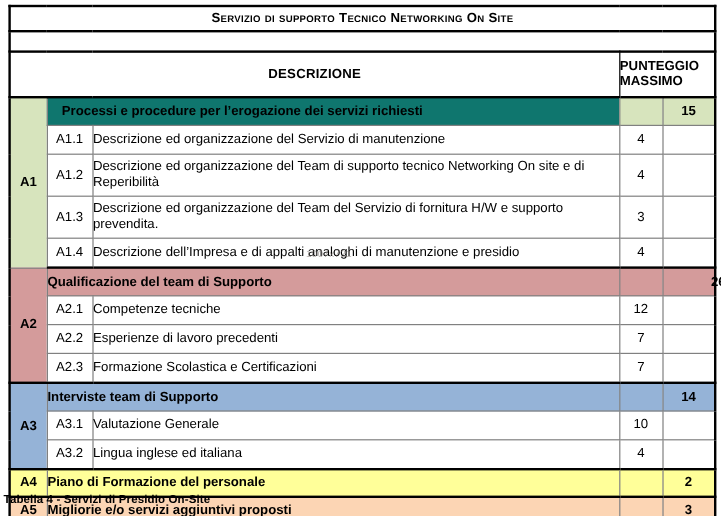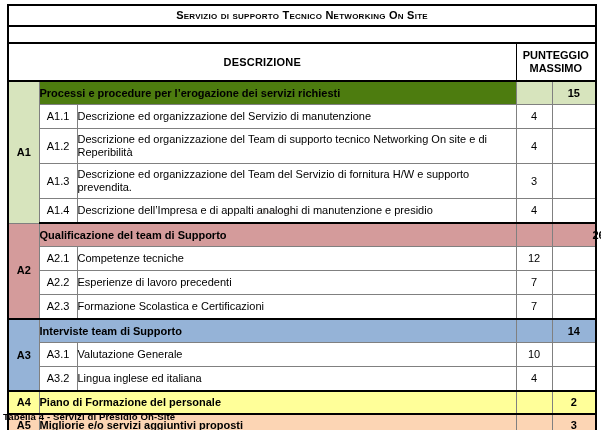--- a/index.html
+++ b/index.html
@@ -63,21 +63,21 @@
 
   
   .hdr-desc {
     text-align: center;
     font-weight: bold;
     font-size: 11.5px;
     height: 36px;
     letter-spacing: .2px;
   }
   .hdr-punt {
-    text-align: center;
+    text-align: left;
     font-weight: bold;
     font-size: 11.5px;
     height: 36px;
     line-height: 1.25;
     padding: 0 2px;
   }
 
   
   .sec-code {
     text-align: center;
@@ -168,21 +168,21 @@
       <tr>
         <td colspan="3" class="hdr-desc frame-left hr-thick vr-thick">DESCRIZIONE</td>
         <td colspan="2" class="hdr-punt frame-right hr-thick">
           <div>PUNTEGGIO</div>
           <div>MASSIMO</div>
         </td>
       </tr>
 
       <tr>
         <td rowspan="5" class="sec-code frame-left" style="background:#d7e4bd;">A1</td>
-        <td colspan="2" class="sec-title r-band" style="background:#4d7c0f;">Processi e procedure per l’erogazione dei servizi richiesti</td>
+        <td colspan="2" class="sec-title r-band" style="background:#0f766e;padding-left:12px;">Processi e procedure per l’erogazione dei servizi richiesti</td>
         <td class="r-band vl-thick" style="background:#d7e4bd;"></td>
         <td class="total r-band frame-right vl-thick" style="background:#d7e4bd;">15</td>
       </tr>
 
       <tr>
         <td class="sub-code r-single">A1.1</td>
         <td class="sub-desc r-single">Descrizione ed organizzazione del Servizio di manutenzione</td>
         <td class="score r-single vl-thick">4</td>
         <td class="blank-cell r-single frame-right vl-thick"></td>
       </tr>

